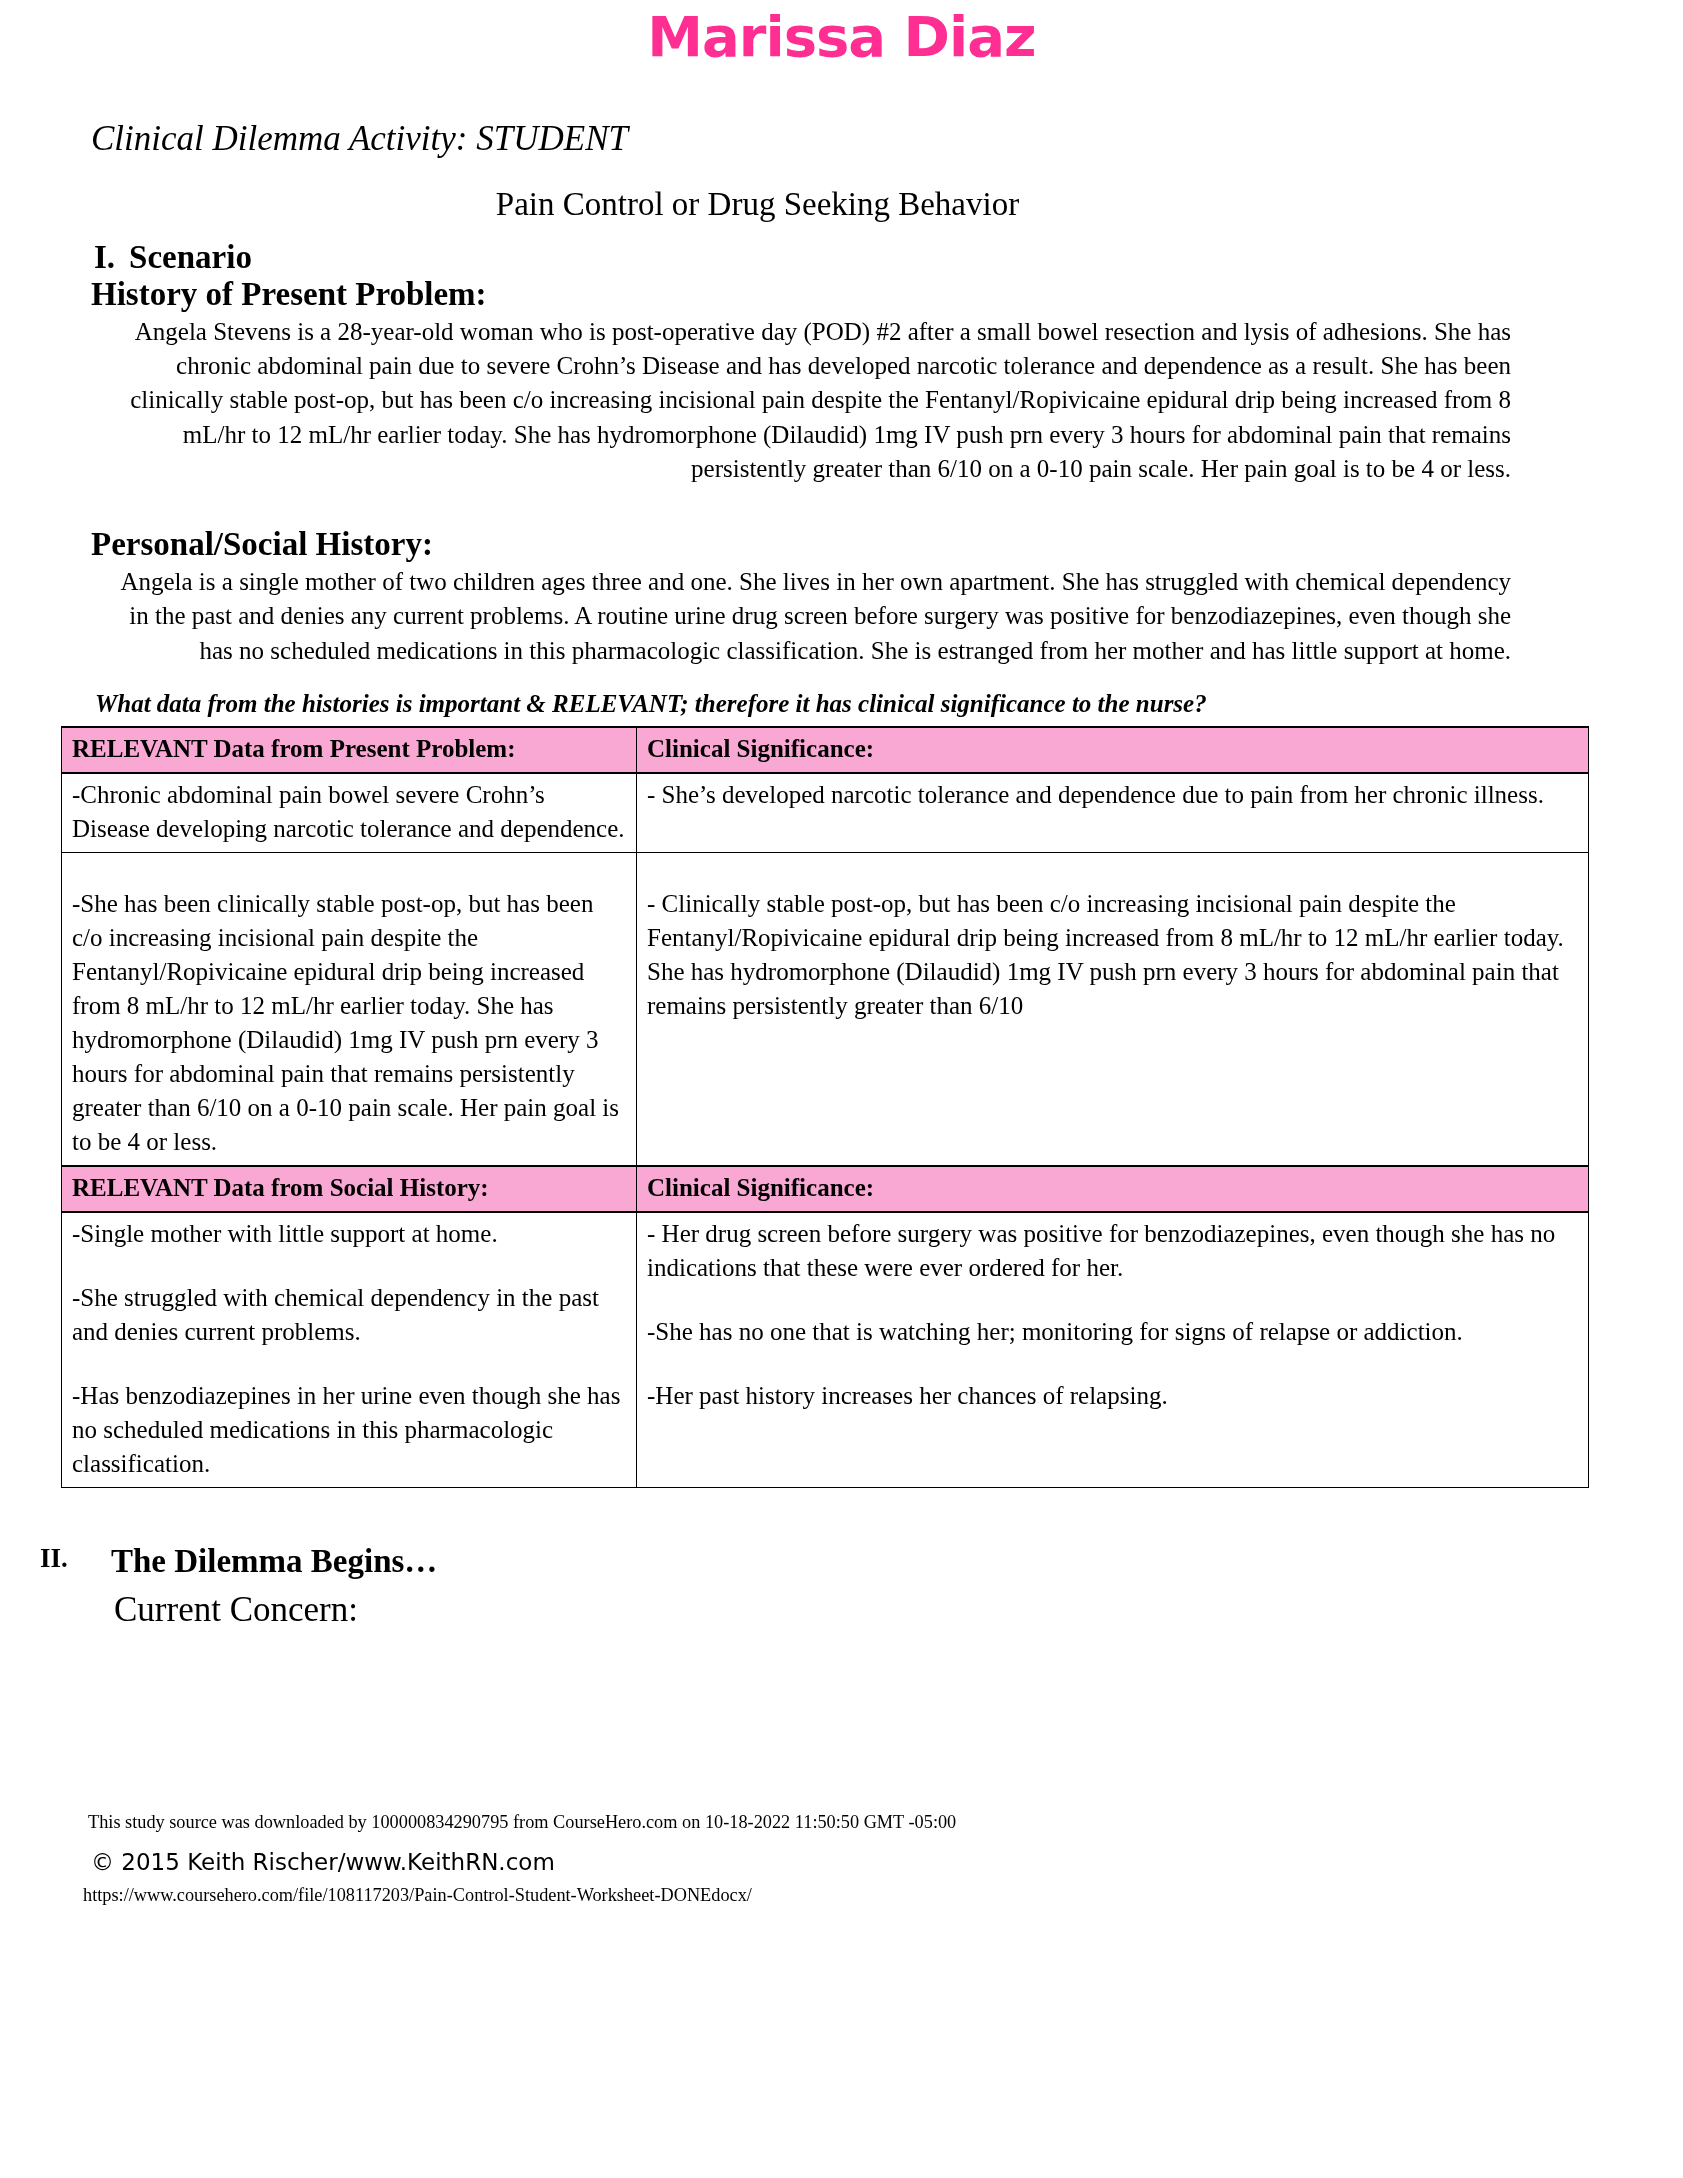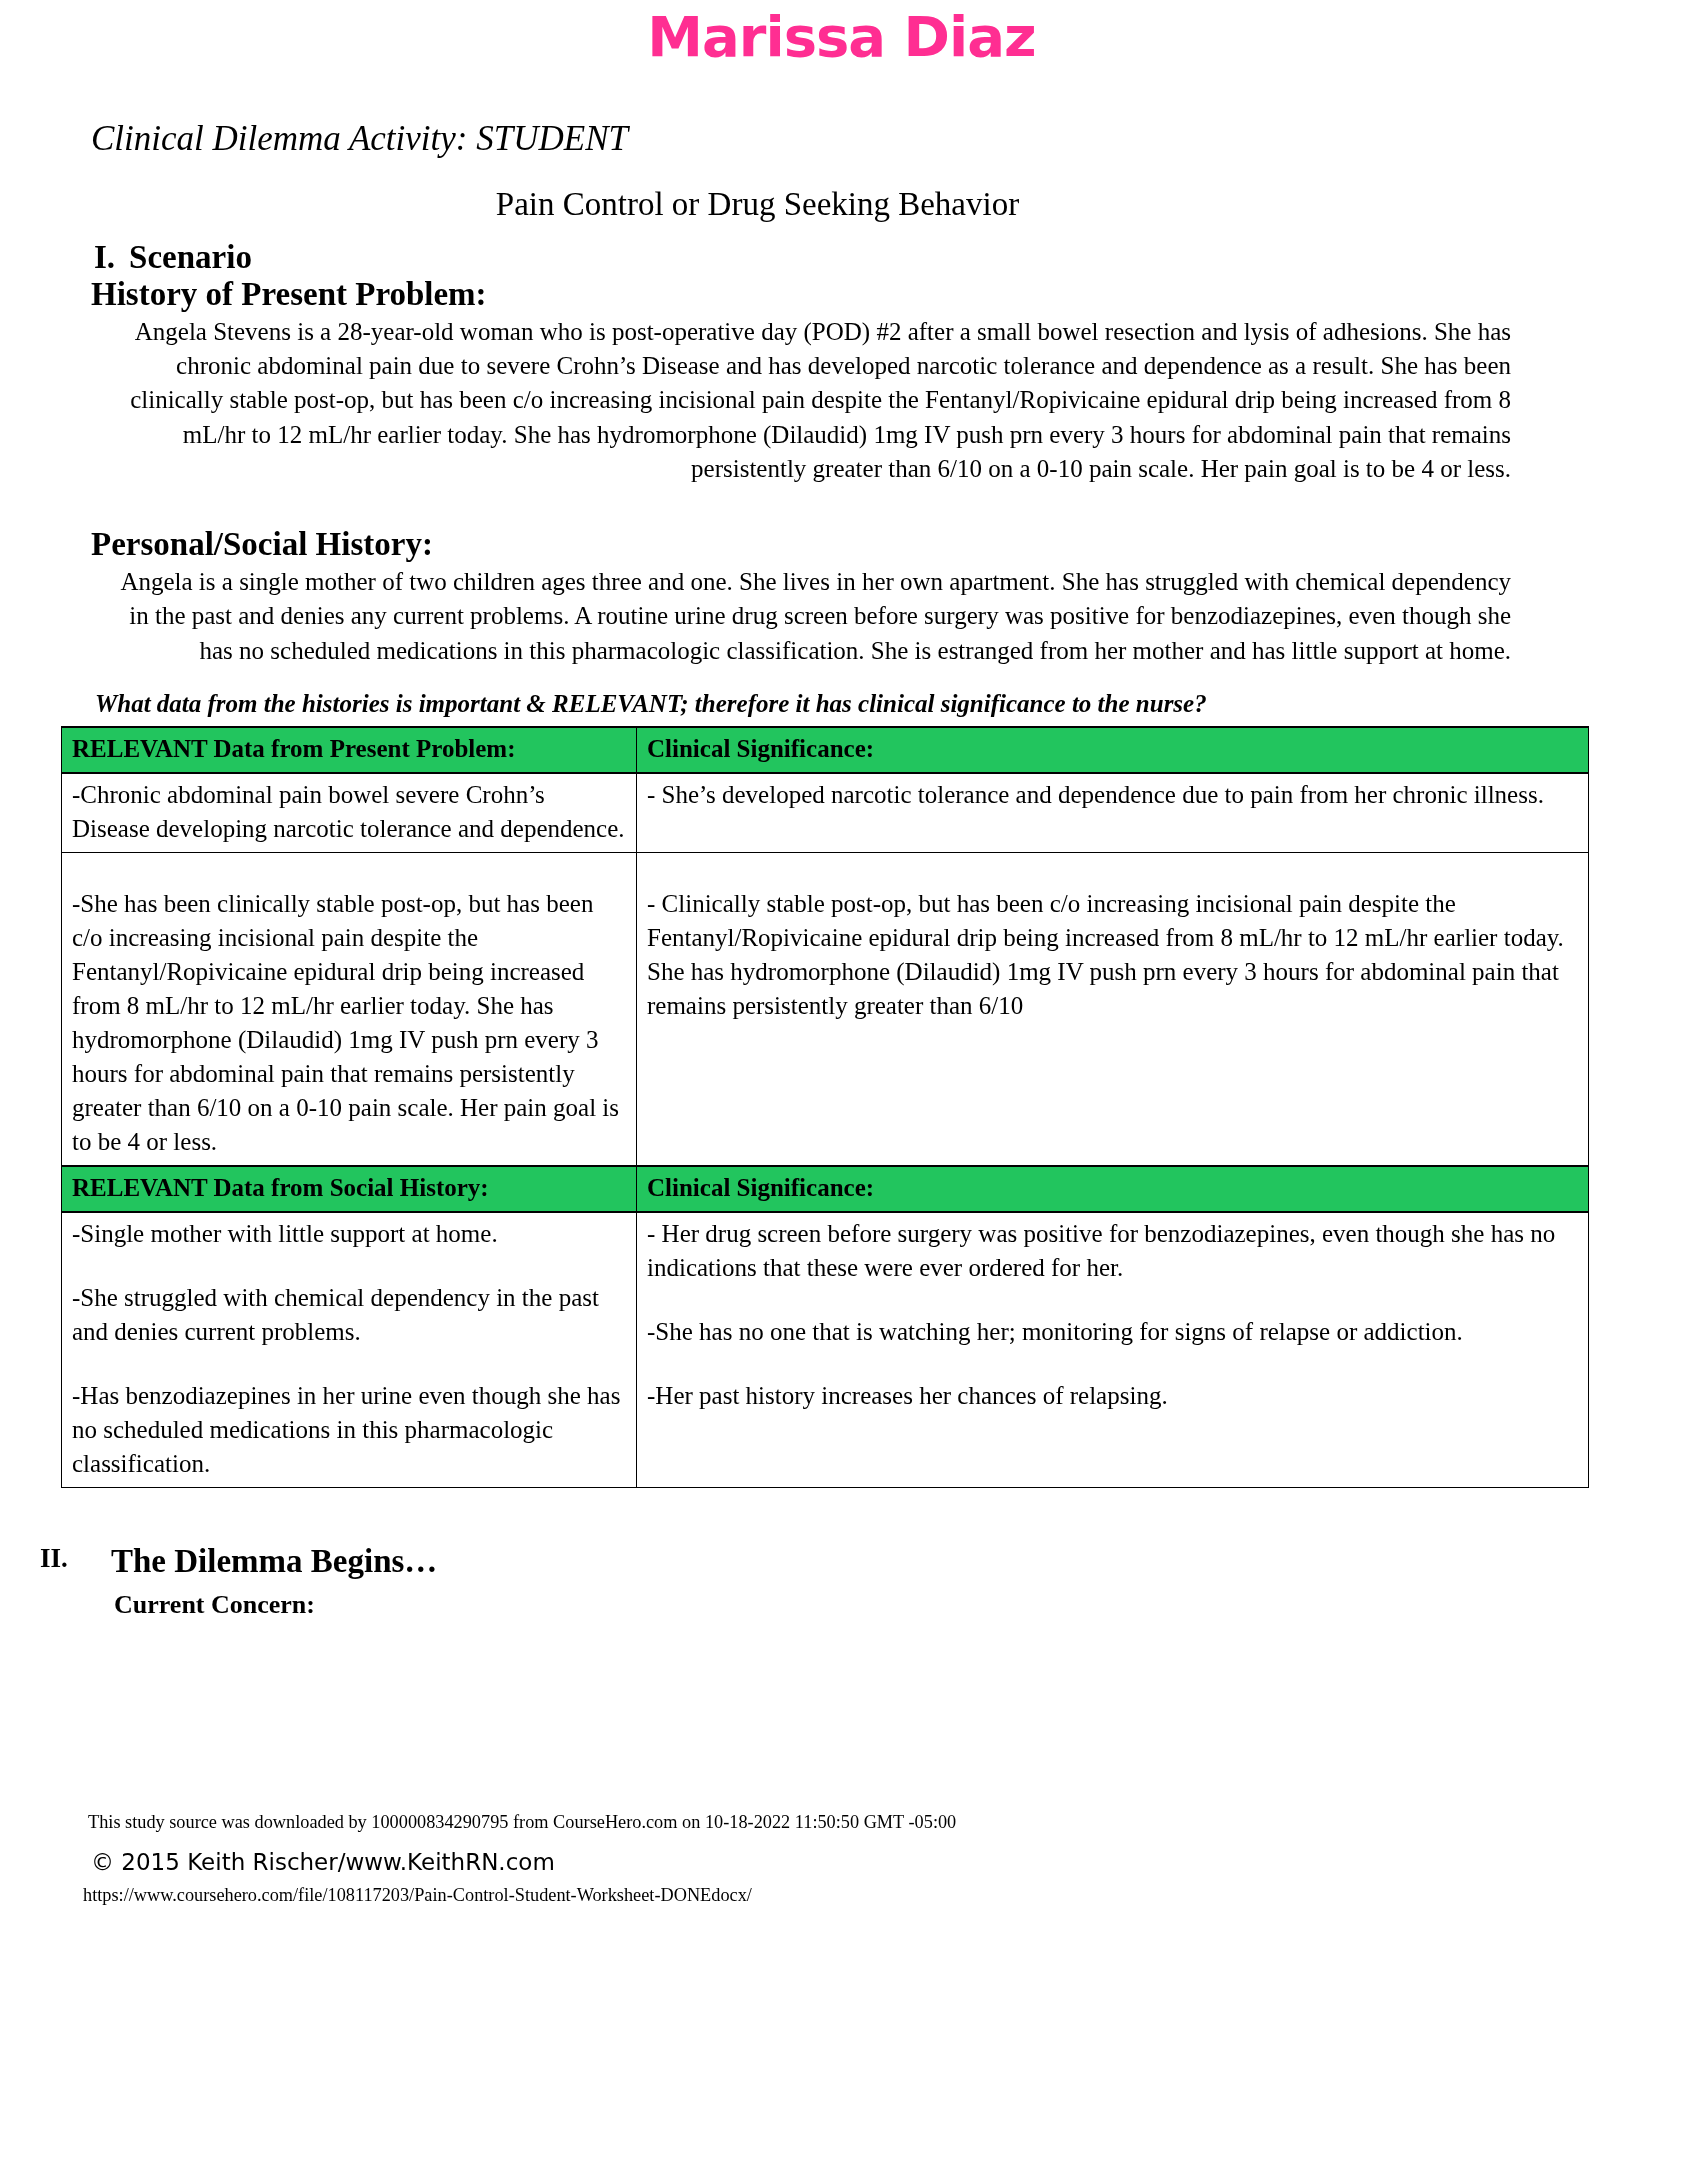--- a/index.html
+++ b/index.html
@@ -92,43 +92,43 @@
     border: 1.5px solid #000000;
     vertical-align: top;
     padding: 4px 10px 6px 10px;
     font-size: 25px;
     line-height: 1.36;
   }
   td.col-left  { width: 554px; }
   td.col-right { width: 931px; }
 
   tr.hdr-row td {
-    background: #22c55e;
+    background: #f9a8d4;
     font-weight: bold;
     border-top: 2.5px solid #000000;
     border-bottom: 2.5px solid #000000;
   }
 
   .cell-block { margin: 0 0 0 0; }
   .cell-spacer { height: 30px; }
 
   
   .section-ii {
     font-weight: bold;
     font-size: 33px;
     margin: 55px 0 0 40px;
     display: flex;
   }
   .section-ii .numeral {
     width: 71px;
     font-size: 27px;
   }
   .current-concern {
-    font-weight: bold;
-    font-size: 26px;
+    font-weight: normal;
+    font-size: 35px;
     margin: 10px 0 0 114px;
   }
 
   
   .footer {
     position: absolute;
     left: 4px;
     bottom: 16px;
     width: 100%;
   }

